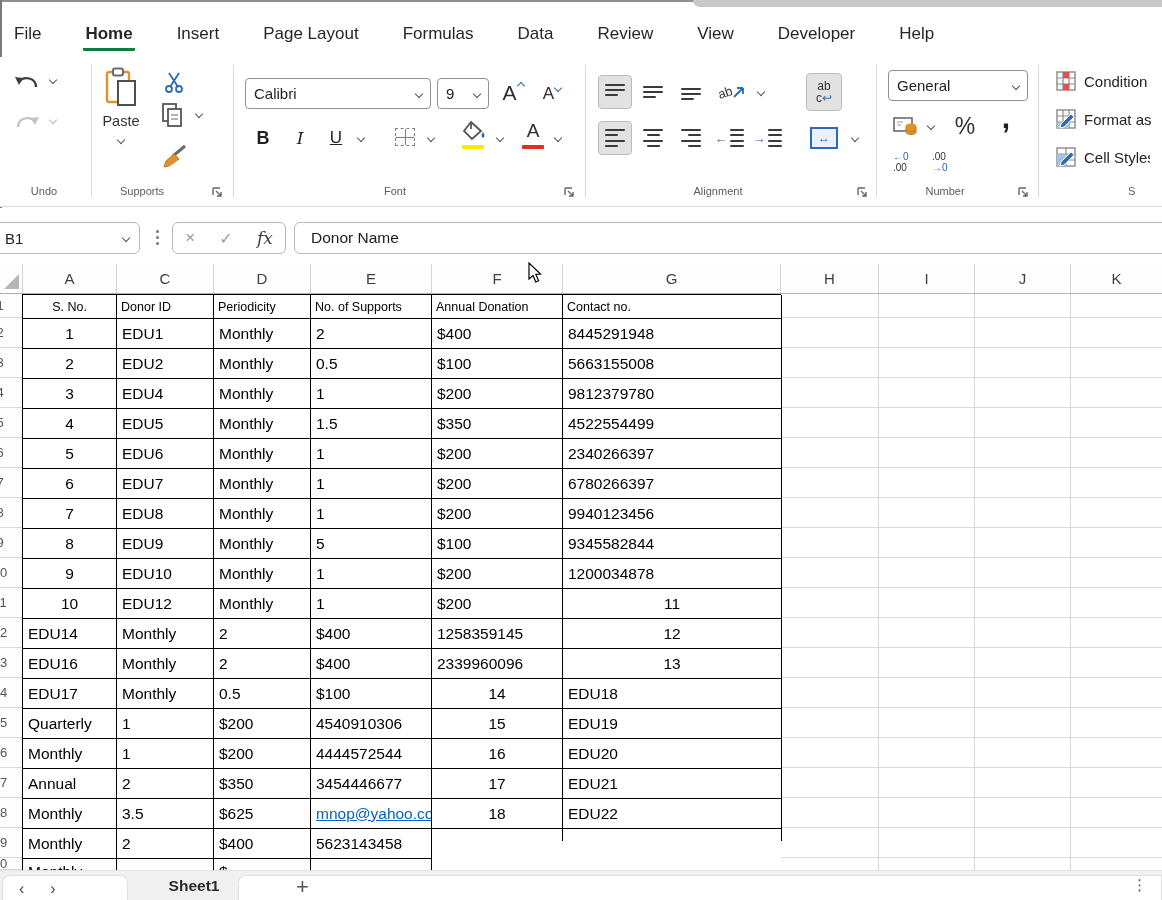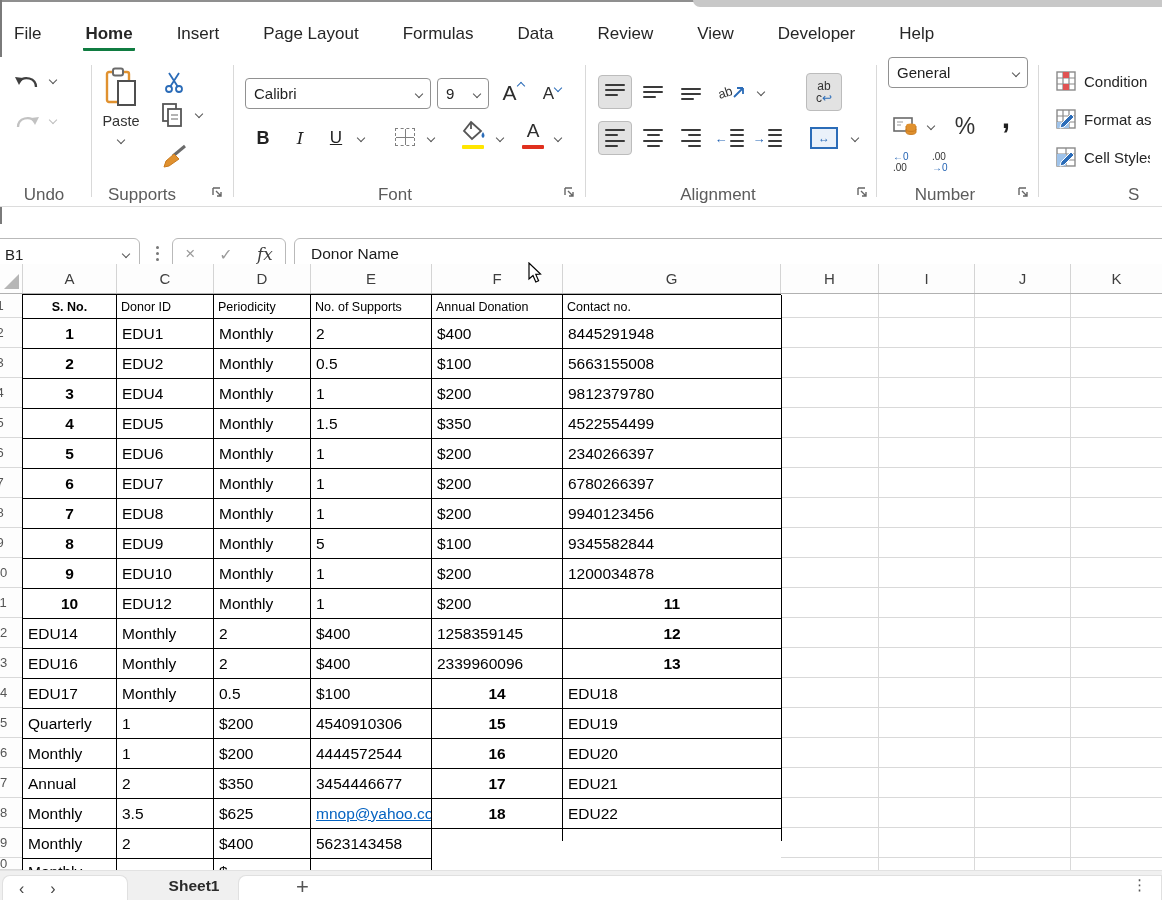--- a/index.html
+++ b/index.html
@@ -14,21 +14,21 @@
   #win-bottom-line { left:0; top:897px; width:1162px; height:3px; background:#9e9e9e; }
 
   
   #menubar { left:12px; top:20px; height:37px; display:flex; align-items:flex-start; gap:40px; }
   .menu-item { font-size:17px; color:#262626; padding:4px 2px 7px 2px; cursor:default; white-space:nowrap; }
   .menu-item.active { font-weight:bold; border-bottom:3.5px solid #107c41; padding-bottom:3.5px; border-radius:1px; }
 
   
   #ribbon { left:0; top:57px; width:1162px; height:150px; background:#fff; border-bottom:1px solid #dcdcdc; }
   .grp-div { position:absolute; top:8px; width:1px; height:132px; background:#d9d9d9; }
-  .grp-label { position:absolute; top:128px; font-size:17px; color:#5c5c5c; text-align:center; }
+  .grp-label { position:absolute; top:128px; font-size:11px; color:#5c5c5c; text-align:center; }
   .launcher { position:absolute; width:12px; height:12px; }
   .chev { display:inline-block; width:6px; height:6px; border-right:1.6px solid #555;
           border-bottom:1.6px solid #555; transform:rotate(45deg); }
   .chev.gray { border-color:#bdbdbd; }
   .sel-btn { background:#e2e2e2; border:1px solid #bcbcbc; border-radius:4px; }
   .tool-btn { position:absolute; display:flex; align-items:center; justify-content:center; }
 
   .combo { position:absolute; height:31px; border:1px solid #919191; border-radius:4px; background:#fff;
            display:flex; align-items:center; font-size:15px; color:#1f1f1f; padding:0 8px; }
   .combo .chev { margin-left:auto; }
@@ -39,21 +39,21 @@
 
   .fmt-letter { font-size:17px; color:#2d2d2d; }
   .colorbar { position:absolute; height:4px; width:22px; border-radius:1px; }
 
   .dec-stack { position:absolute; font-size:10px; line-height:11px; color:#333; text-align:left; white-space:pre; }
   .dec-stack b { color:#2464b4; font-weight:normal; }
 
   .styles-row { position:absolute; display:flex; align-items:center; gap:8px; font-size:15px; color:#252525; white-space:nowrap; }
 
   
-  #formula-area { left:0; top:224px; width:1162px; height:63px; background:#fff; border-bottom:1px solid #d5d5d5; }
+  #formula-area { left:0; top:208px; width:1162px; height:63px; background:#fff; border-bottom:1px solid #d5d5d5; }
   .fbox { position:absolute; top:14px; height:32px; background:#fff; border:1px solid #b9b9b9; border-radius:6px; display:flex; align-items:center; }
   #namebox { left:-70px; width:210px; }
   #namebox span { margin-left:74px; font-size:15px; color:#222; }
   #fxpill  { left:172px; width:114px; justify-content:space-around; }
   #fxpill .x { color:#9a9a9a; font-size:17px; }
   #fxpill .ck { color:#9a9a9a; font-size:16px; }
   #fxpill .fx { font-family:"DejaVu Serif", serif; font-style:italic; font-size:17px; color:#3d3d3d; }
   #fmlbox { left:294px; width:876px; }
   #fmlbox span { margin-left:16px; font-size:15.5px; color:#1c1c1c; }
   #fbar-dots { position:absolute; left:156px; top:22px; display:flex; flex-direction:column; gap:3px; }
@@ -75,21 +75,21 @@
      background-image:repeating-linear-gradient(to bottom, transparent 0 29px, #d9d9d9 29px 30px);
      background-position:0 -6px; }
   .vline { position:absolute; top:294px; height:576px; width:1px; background:#d9d9d9; }
 
   #datatable { left:22px; top:294px; width:759px; display:grid;
      grid-template-columns:94px 97px 97px 121px 131px 219px;
      border-top:1.5px solid #000; border-left:1.5px solid #000; background:#fff; }
   .cell { border-right:1.5px solid #000; border-bottom:1.5px solid #000; display:flex; align-items:center;
      height:30px; font-size:15.5px; color:#000; padding-left:5px; overflow:hidden; white-space:nowrap; }
   .cell.hd { height:24px; font-size:12.5px; padding-left:4px; }
-  .cell.center { justify-content:center; padding-left:0;font-weight:bold; }
+  .cell.center { justify-content:center; padding-left:0; }
   .cell.link { color:#0563c1; text-decoration:underline; }
   .cell.partial { height:12px; border-bottom:none; align-items:flex-start; line-height:26px; }
 
   
   #cursor { left:528px; top:262px; }
 
   
   #sheetbar { left:0; top:870px; width:1162px; height:30px; background:#f0f0f0; border-top:1px solid #e2e2e2; }
   .tab-white { position:absolute; top:4px; height:26px; background:#fff; border:1px solid #e0e0e0; border-bottom:none; }
   #nav-rect { left:2px; width:126px; border-radius:8px 8px 0 0; display:flex; align-items:center; gap:26px; padding-left:16px; }
@@ -309,21 +309,21 @@
   <div class="tool-btn" style="left:806px; top:66px; width:36px; height:30px;">
     <span style="display:flex; align-items:center; justify-content:center; width:28px; height:22px; border:2px solid #2b6cb8; color:#2b6cb8; font-size:12px; background:#eaf1fa;">↔</span>
   </div>
   <span class="chev" style="position:absolute; left:852px; top:78px;"></span>
   <div class="grp-label" style="left:668px; width:100px;">Alignment</div>
   <svg class="launcher" style="left:856px; top:129px;" viewBox="0 0 12 12">
     <path d="M2 2 v7 M2 2 h7" stroke="#666" stroke-width="1.4" fill="none"></path>
     <path d="M5 5 l5 5 M10 6 v4 h-4" stroke="#666" stroke-width="1.4" fill="none"></path>
   </svg>
 
-  <div class="combo" style="left:888px; top:0; width:140px;">
+  <div class="combo" style="left:888px; top:13px; width:140px;">
     <span>General</span>
     <span class="chev"></span>
   </div>
   <div class="tool-btn" style="left:890px; top:55px; width:32px; height:28px;">
     <svg width="28" height="24" viewBox="0 0 28 24">
       <rect x="2" y="4" width="18" height="13" fill="#fff" stroke="#6a6a6a" stroke-width="1.6"></rect>
       <path d="M5 8 h6 M5 11 h4" stroke="#9a9a9a" stroke-width="1.2"></path>
       <ellipse cx="19" cy="12" rx="5" ry="2.4" fill="#e0912f"></ellipse>
       <path d="M14 12 v6 a5 2.4 0 0 0 10 0 v-6" fill="#e0912f" stroke="#c97a1e" stroke-width="1"></path>
       <path d="M14 15 a5 2.4 0 0 0 10 0" fill="none" stroke="#c97a1e" stroke-width="1"></path>

